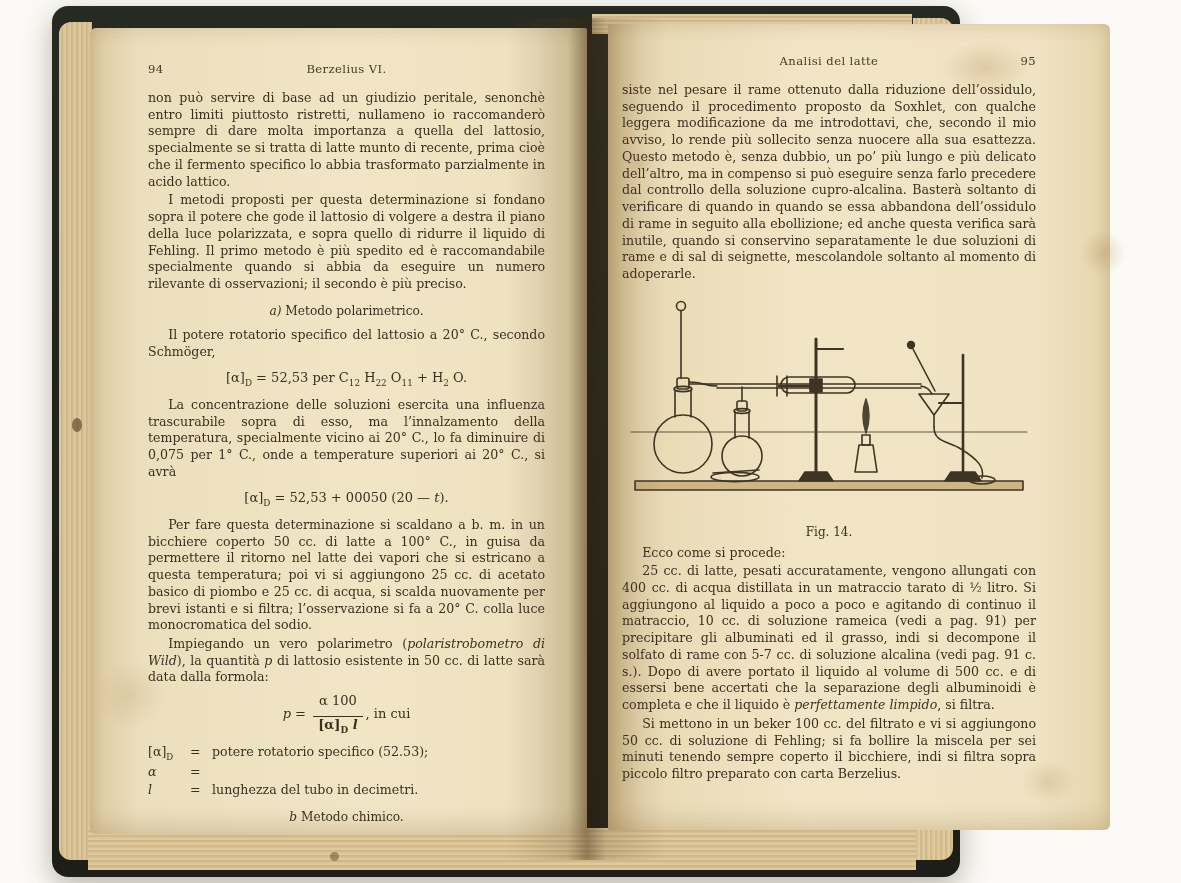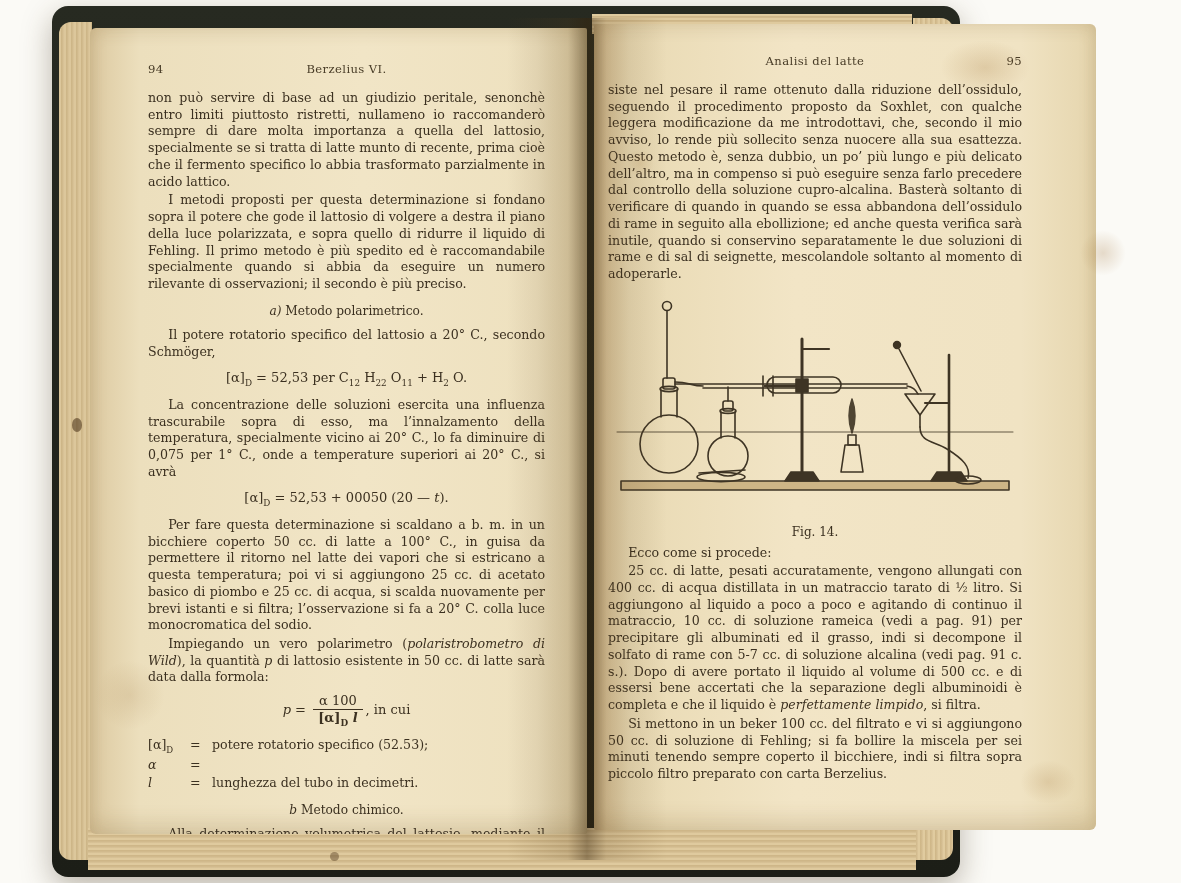--- a/index.html
+++ b/index.html
@@ -38,21 +38,21 @@
   
   .page{position:absolute;z-index:3;box-sizing:border-box;overflow:hidden;}
   .page-left{
     left:38px;top:22px;width:497px;height:806px;
     background:linear-gradient(90deg,#dcc9a0 0%,#ecdfbd 10%,#f1e5c6 55%,#eee1bf 90%,#e2d2a8 100%);
     border-radius:6px 2px 2px 6px;
     box-shadow:inset 0 6px 14px rgba(120,90,40,.12), inset 0 -12px 18px rgba(120,90,40,.16);
     padding:34px 42px 0 58px;
   }
   .page-right{
-    left:542px;top:18px;width:502px;height:806px;
+    left:556px;top:18px;width:502px;height:806px;
     background:linear-gradient(90deg,#d8c093 0%,#e9dab4 7%,#f2e5c6 40%,#f0e3c3 85%,#e5d5ad 100%);
     border-radius:2px 6px 6px 2px;
     box-shadow:inset 0 6px 14px rgba(120,90,40,.12), inset 0 -12px 18px rgba(120,90,40,.16);
     padding:30px 74px 0 14px;
   }
   .gutter{
     position:absolute;left:455px;top:12px;width:160px;height:842px;z-index:4;pointer-events:none;
     background:linear-gradient(90deg,rgba(92,64,26,0) 0%,rgba(92,64,26,.18) 38%,rgba(58,38,12,.45) 50%,rgba(92,64,26,.18) 62%,rgba(92,64,26,0) 100%);
   }
 
@@ -64,21 +64,21 @@
   .head .num-right{width:52px;text-align:right;}
 
   .content{margin-top:14px;font-size:12.6px;line-height:1.33;color:#3b3020;text-align:justify;}
   .para{margin:0 0 2px 0;}
   .para.indent{text-indent:1.6em;}
   .subhead{margin:10px 0 8px;font-size:12.2px;font-weight:normal;text-align:center;color:#3b3020;}
   .formula{margin:8px 0;text-align:center;font-size:13px;}
   sub{font-size:.68em;}
   .it{font-style:italic;}
   .frac{display:inline-block;vertical-align:middle;text-align:center;line-height:1.05;margin:0 3px;}
-  .frac .num{display:block;border-bottom:1px solid #3b3020;padding:0 5px 1px;text-align:center;}
+  .frac .num{display:block;border-bottom:1px solid #3b3020;padding:0 5px 8px;text-align:center;}
   .frac .den{display:block;padding:1px 5px 0;font-weight:bold;}
   .deflist{margin:5px 0 3px;}
   .defrow{display:flex;line-height:1.45;}
   .defsym{width:42px;}
   .defeq{width:22px;}
   .deftext{flex:1;text-align:left;}
 
   figure{margin:8px 0 4px;text-align:center;}
   figcaption{font-size:12px;margin-top:17px;color:#3b3020;}
 

